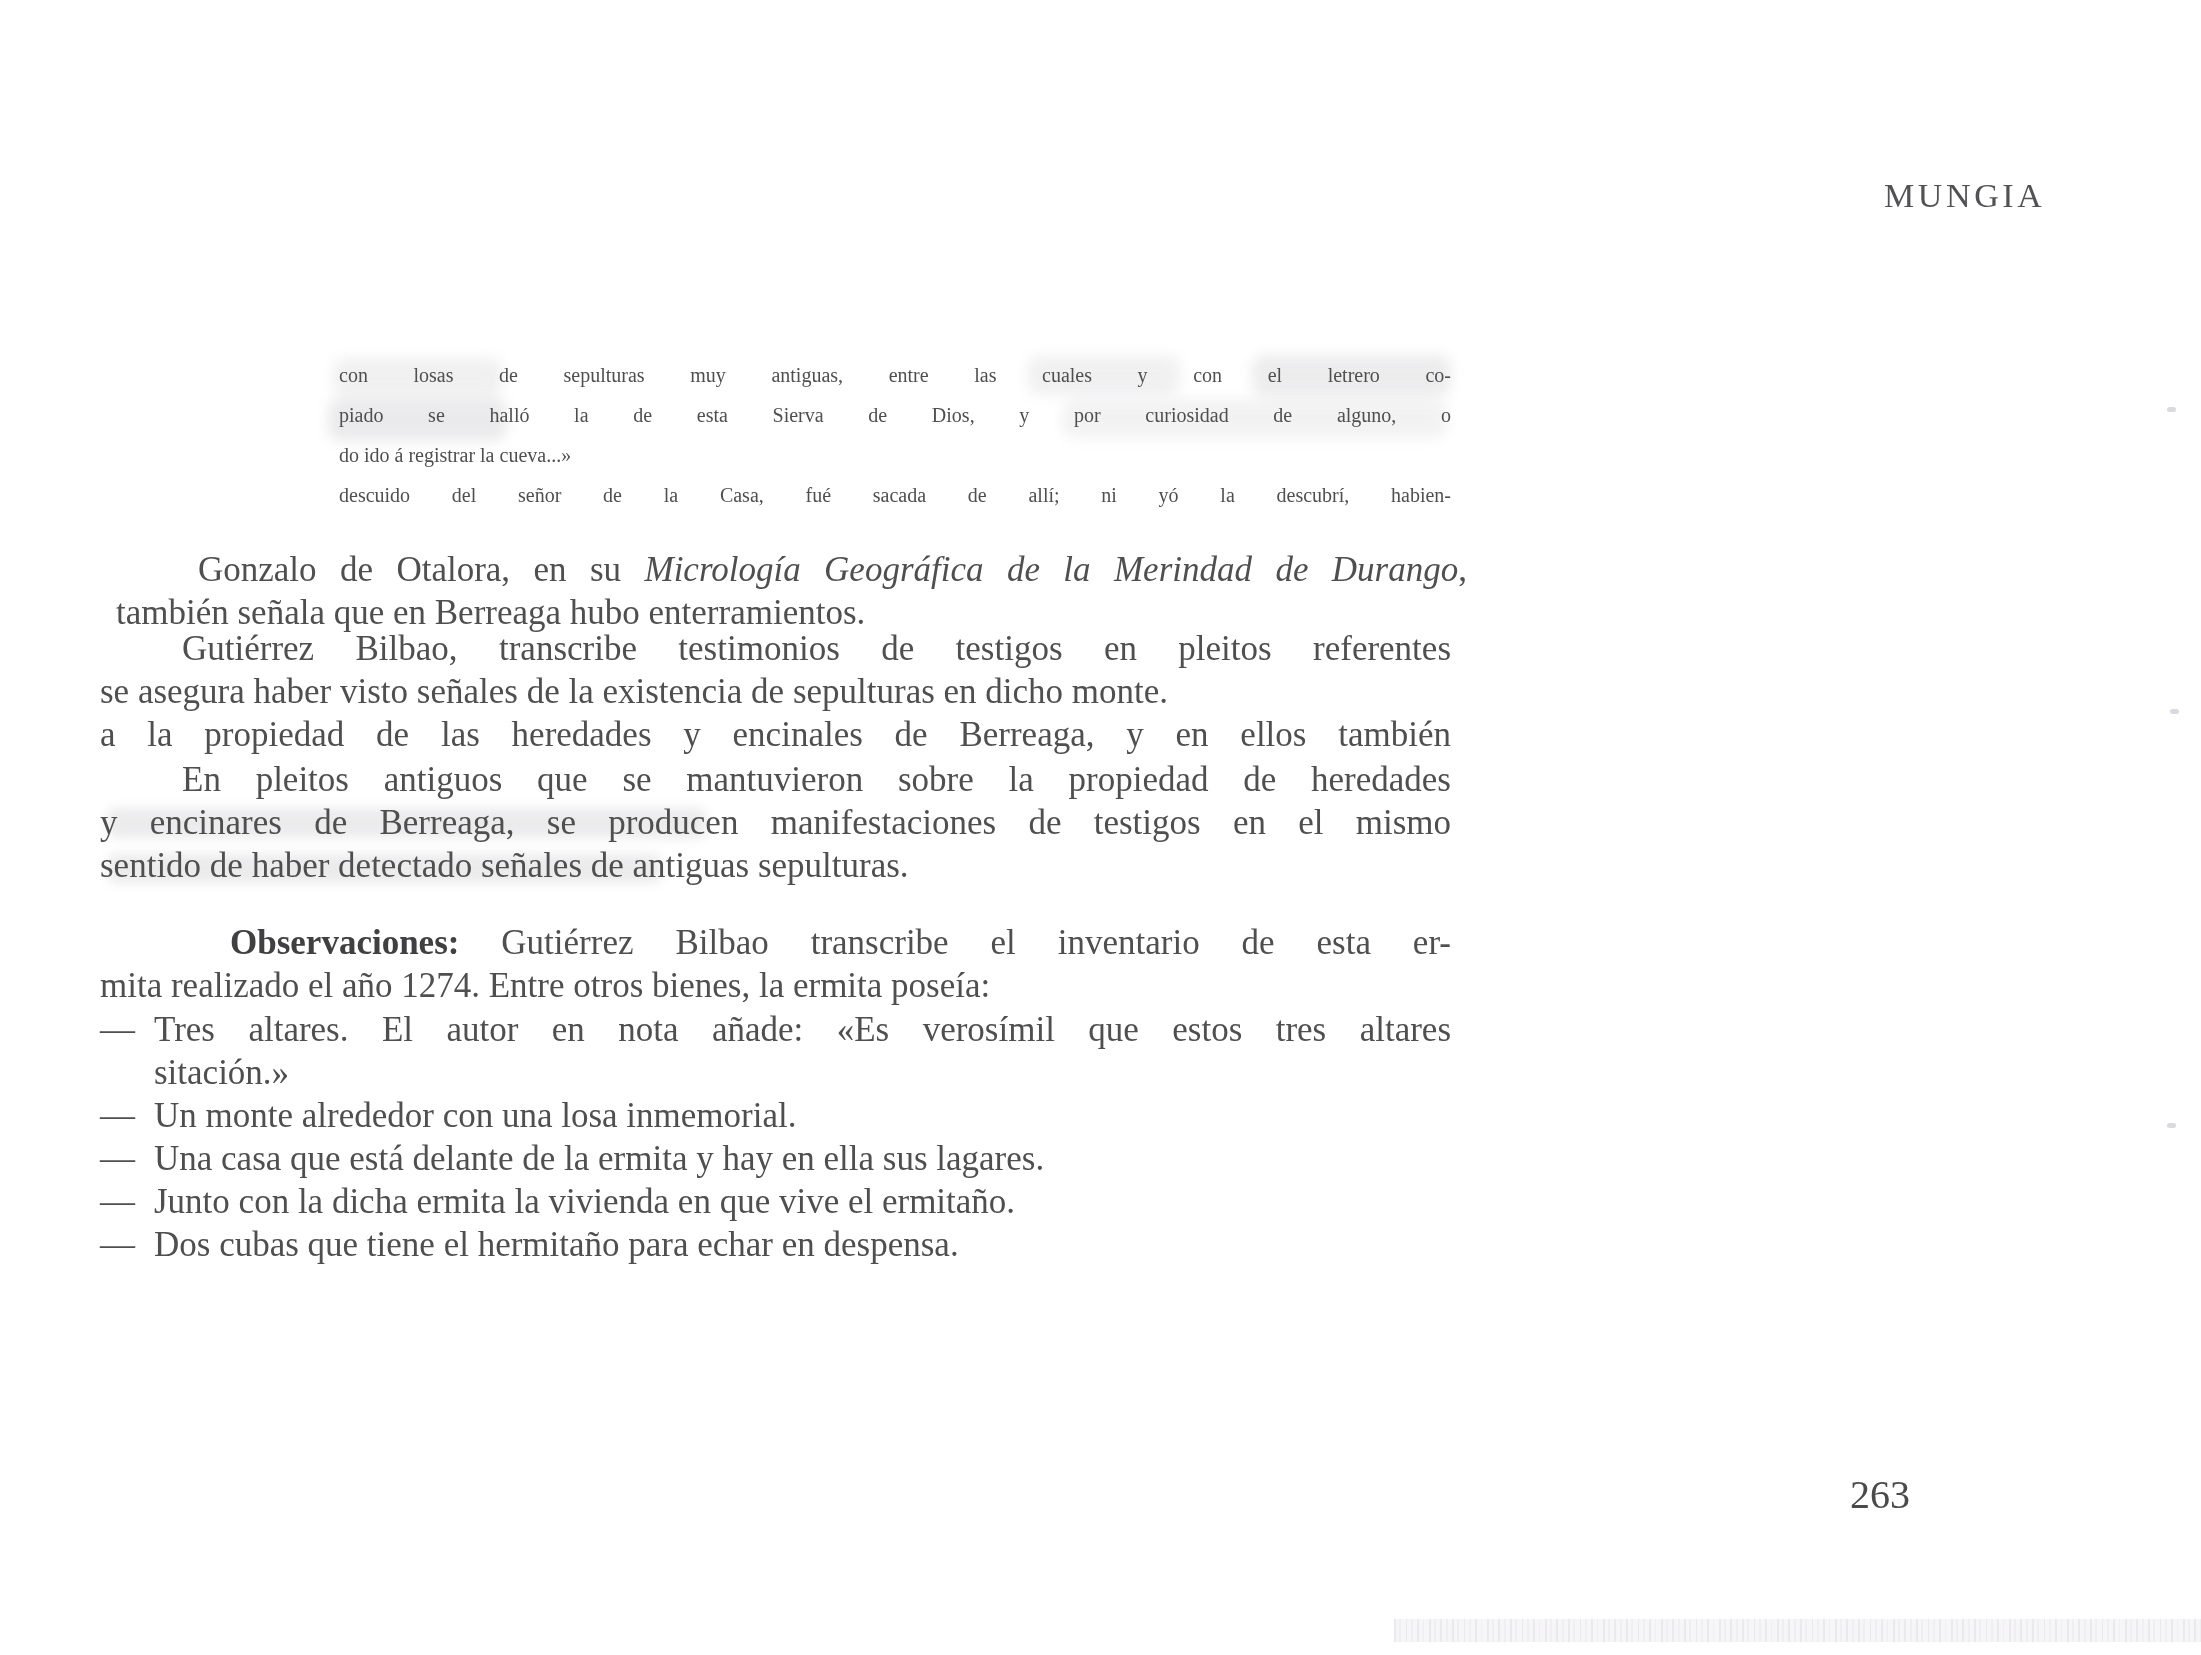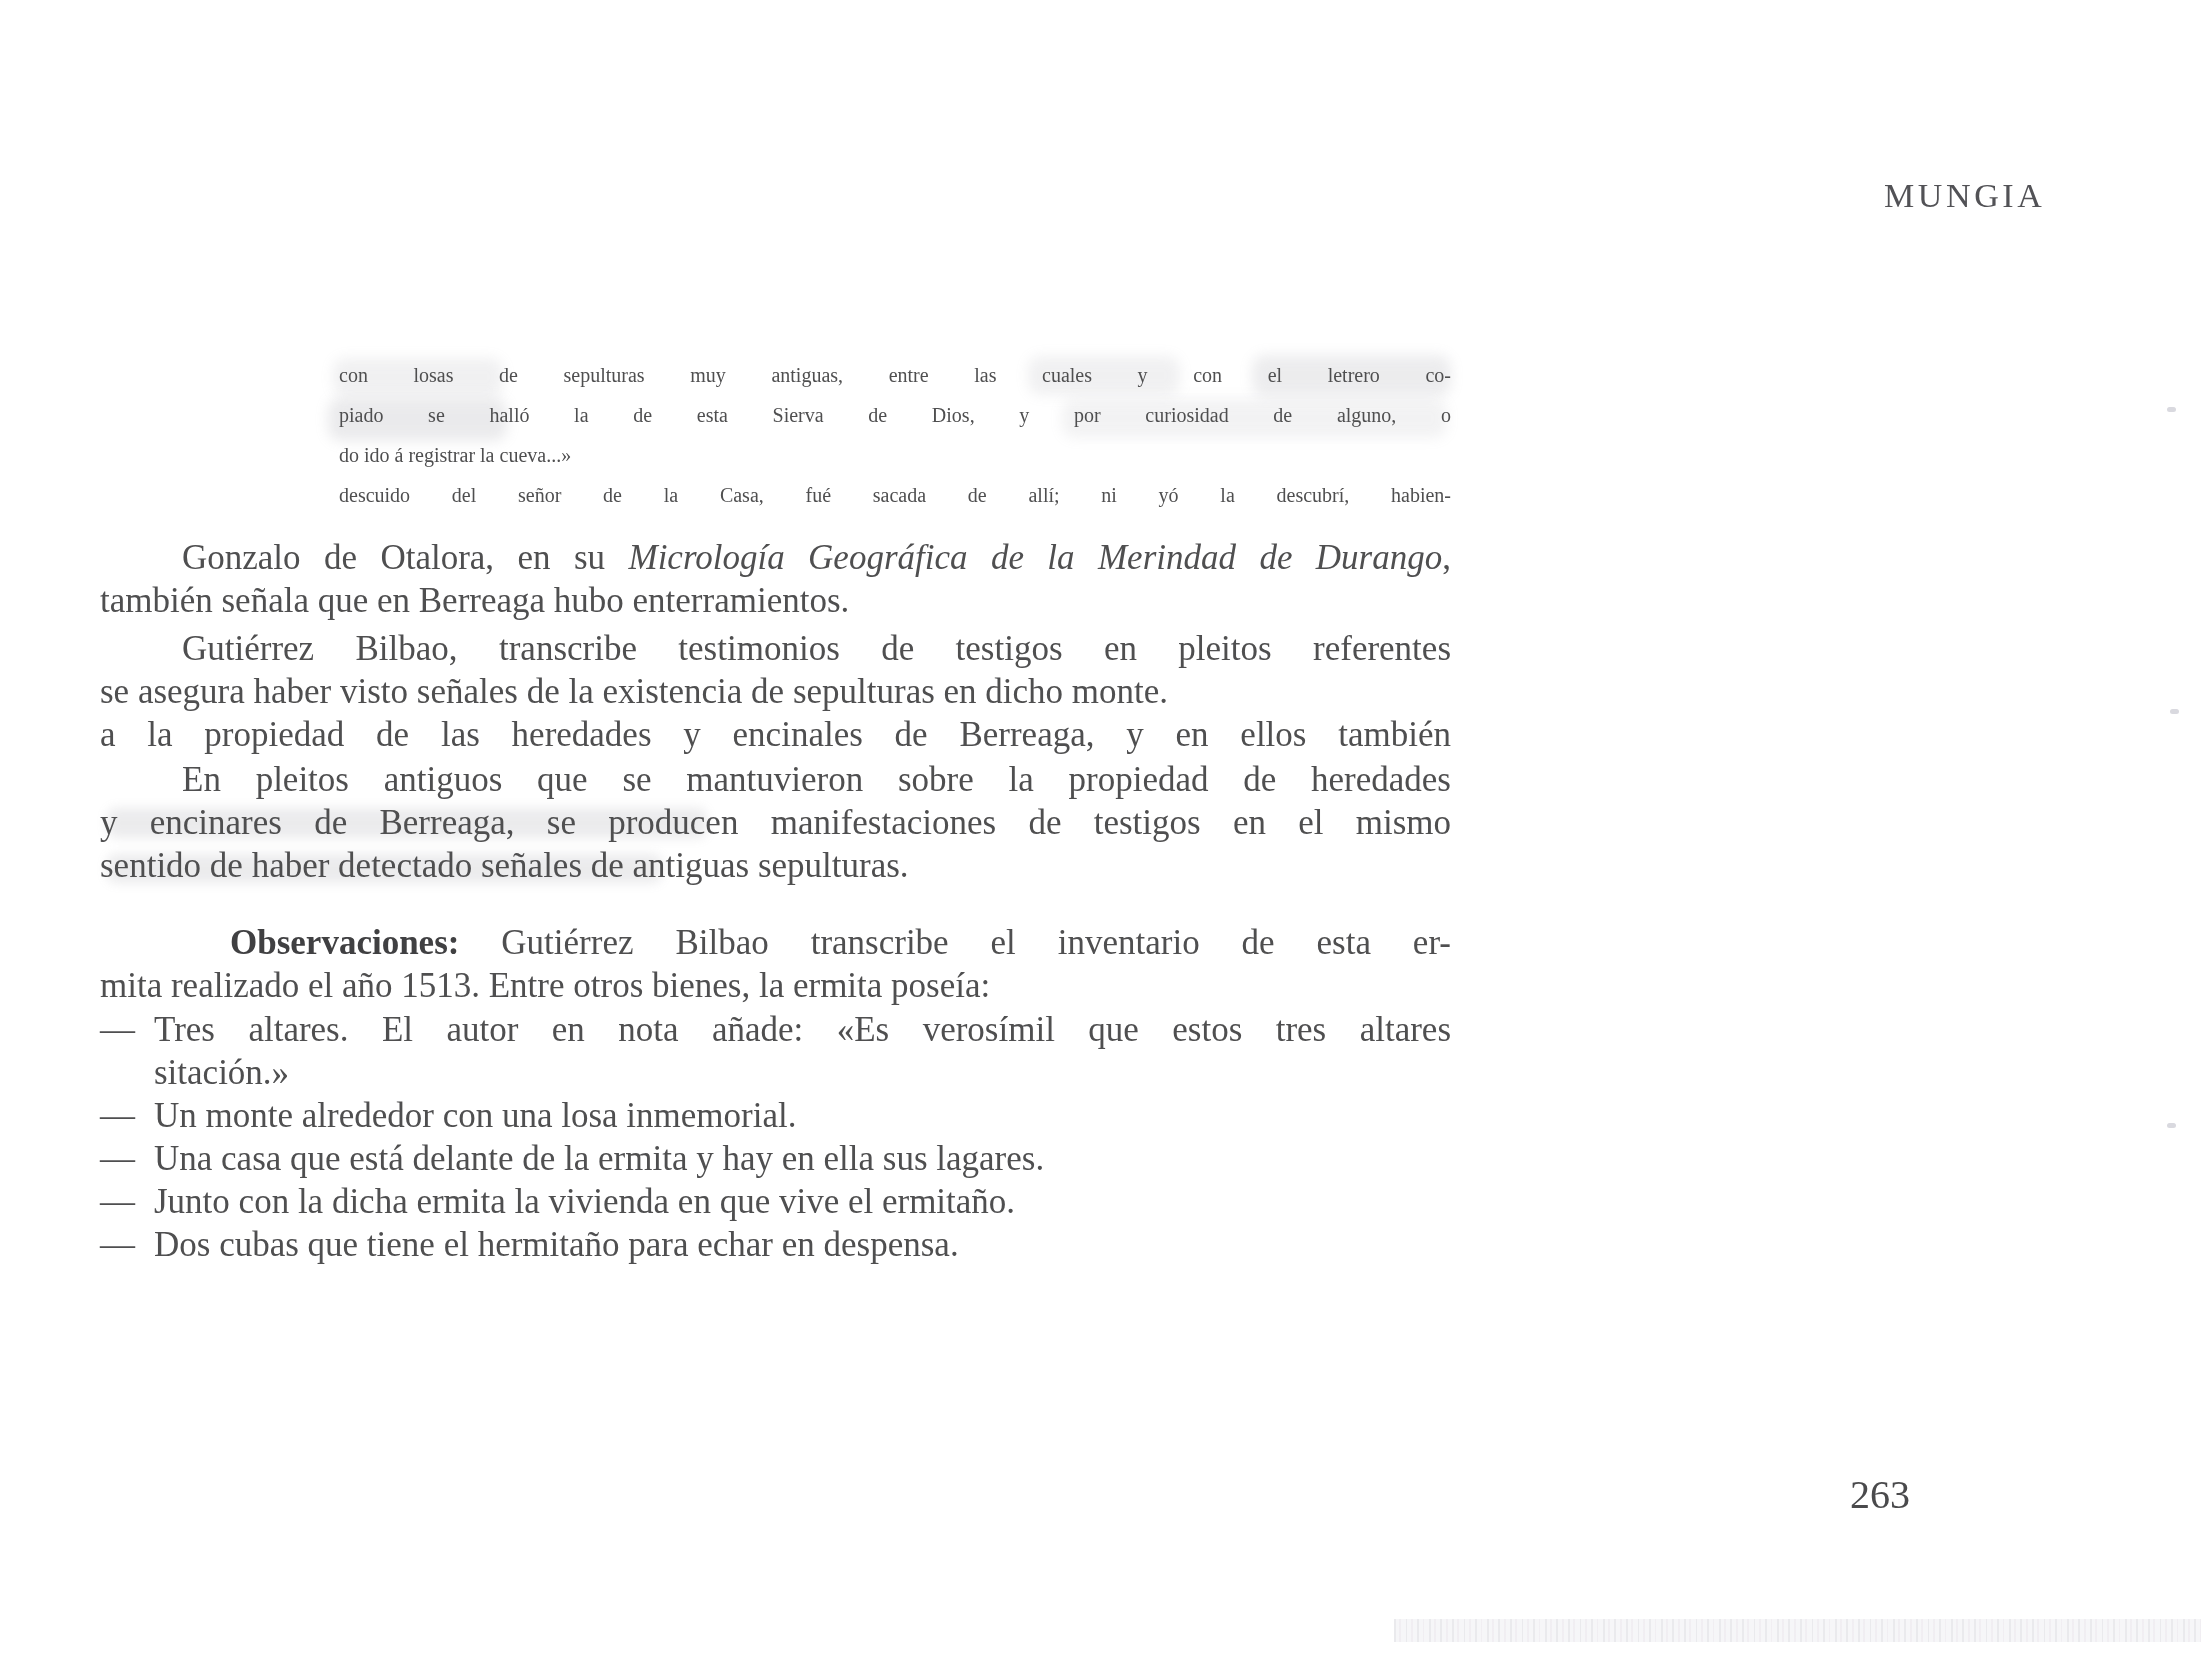--- a/index.html
+++ b/index.html
@@ -36,21 +36,21 @@
     z-index: 3;
   }
   .body-block {
     position: absolute;
     left: 100px;
     width: 1351px;
     font-size: 35px;
     line-height: 43px;
     z-index: 3;
   }
-  .p1 { top: 536px; }
+  .p1 { top: 548px; margin-left: 16px; }
   .p2 { top: 627px; }
   .p3 { top: 758px; }
   .obs { top: 921px; }
   .list-block { top: 1008px; }
   .line { min-height: 1em; }
   .justify {
     text-align: justify;
     text-align-last: justify;
   }
   .indent { padding-left: 82px; }
@@ -166,21 +166,21 @@
   <div class="body-block p3">
     <div class="line justify indent">En pleitos antiguos que se mantuvieron sobre la propiedad de heredades</div>
     <div class="line justify">y encinares de Berreaga, se producen manifestaciones de testigos en el mismo</div>
     <div class="line">sentido de haber detectado señales de antiguas sepulturas.</div>
   </div>
 
   <div class="body-block obs">
     <div class="line justify indent">
       <span class="bold">Observaciones:</span><span> Gutiérrez Bilbao transcribe el inventario de esta er-</span>
     </div>
-    <div class="line">mita realizado el año 1513. Entre otros bienes, la ermita poseía:</div>
+    <div class="line">mita realizado el año 1274. Entre otros bienes, la ermita poseía:</div>
   </div>
 
   <div class="body-block list-block">
 
     <div class="list-item">
       <div class="line justify">
         <span class="dash">—</span><span>Tres altares. El autor en nota añade: «Es verosímil que estos tres altares</span>
       </div>
       <div class="line">sitación.»</div>
     </div>

